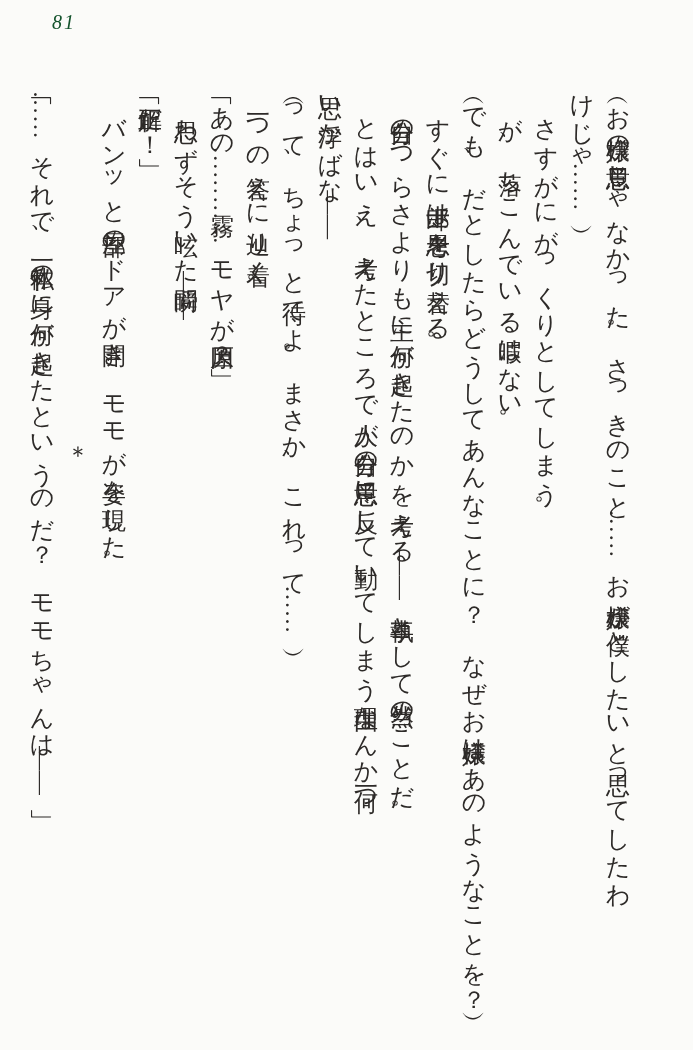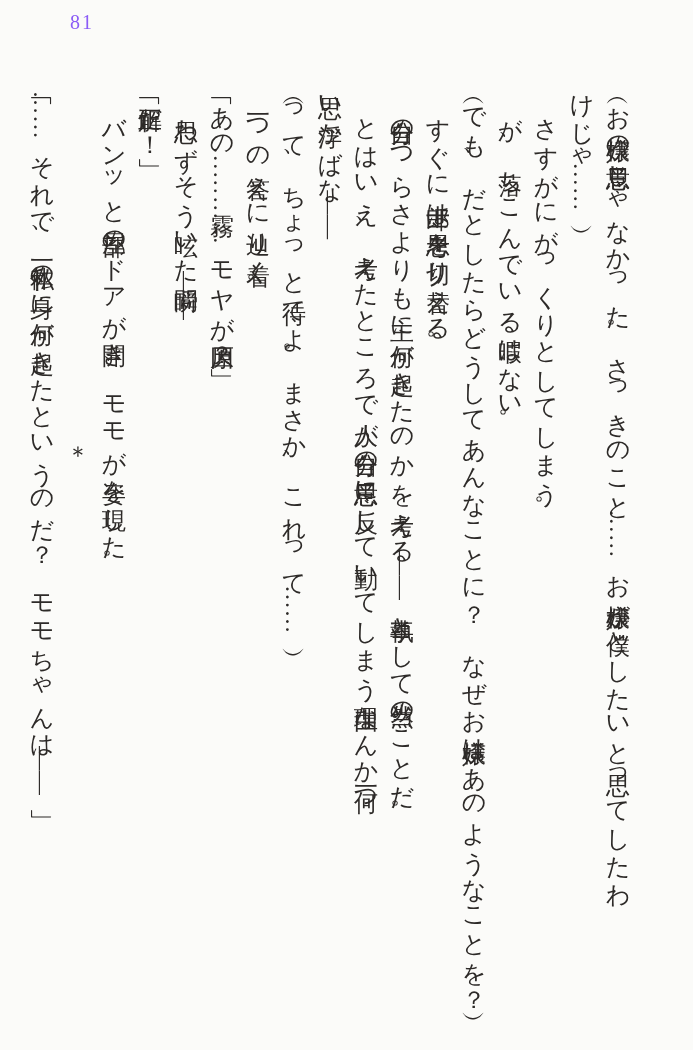--- a/index.html
+++ b/index.html
@@ -15,24 +15,25 @@
     font-family: "Liberation Serif", "DejaVu Serif", serif;
   }
   .page {
     position: absolute;
     inset: 0;
     background: #fbfbf9;
   }
   .page-number {
     position: absolute;
     top: 11px;
-    left: 70px;
+    left: 52px;
+    font-style: italic;
     font-size: 20px;
     letter-spacing: 2px;
-    color: #8b5cf6;
+    color: #14532d;
     font-family: "Liberation Serif", "DejaVu Serif", serif;
   }
   .text-block {
     position: absolute;
     top: 78px;
     right: 57px;
     height: 935px;
     writing-mode: vertical-rl;
     text-orientation: mixed;
     font-size: 24px;

